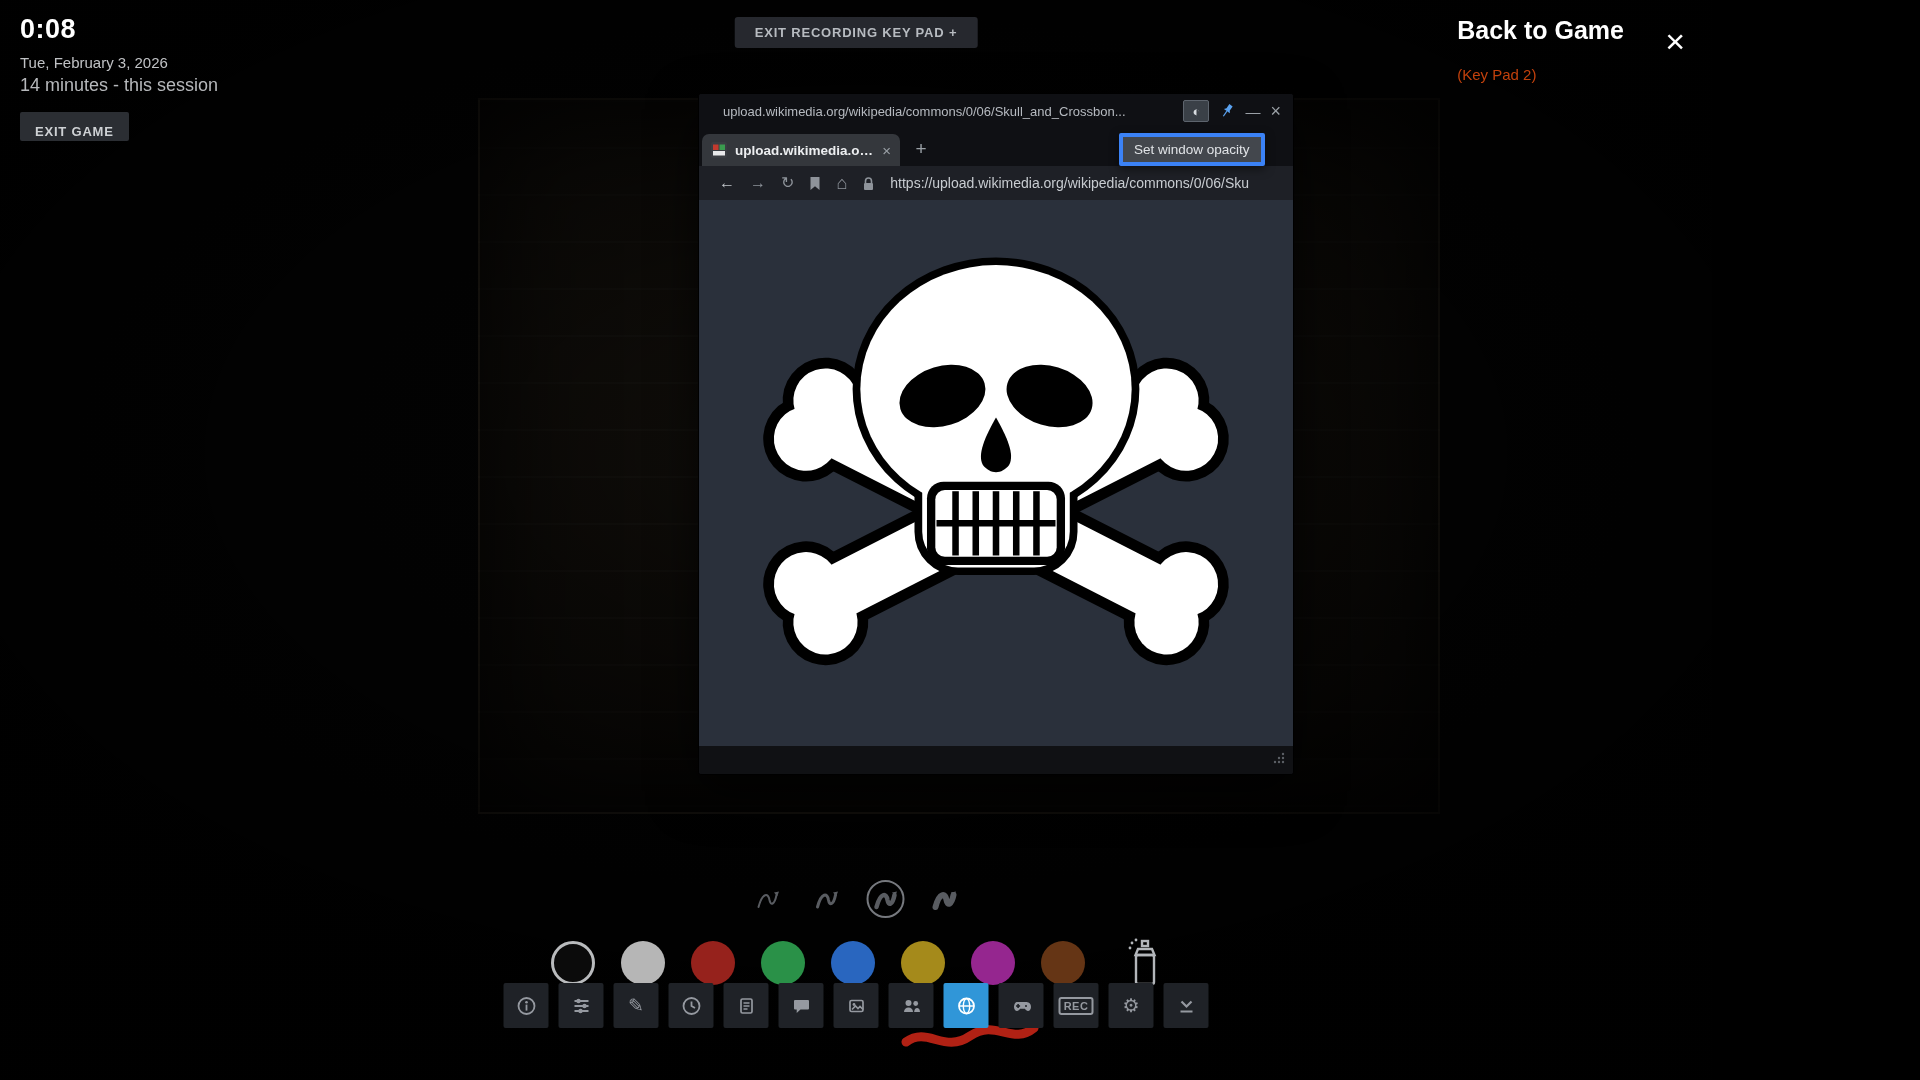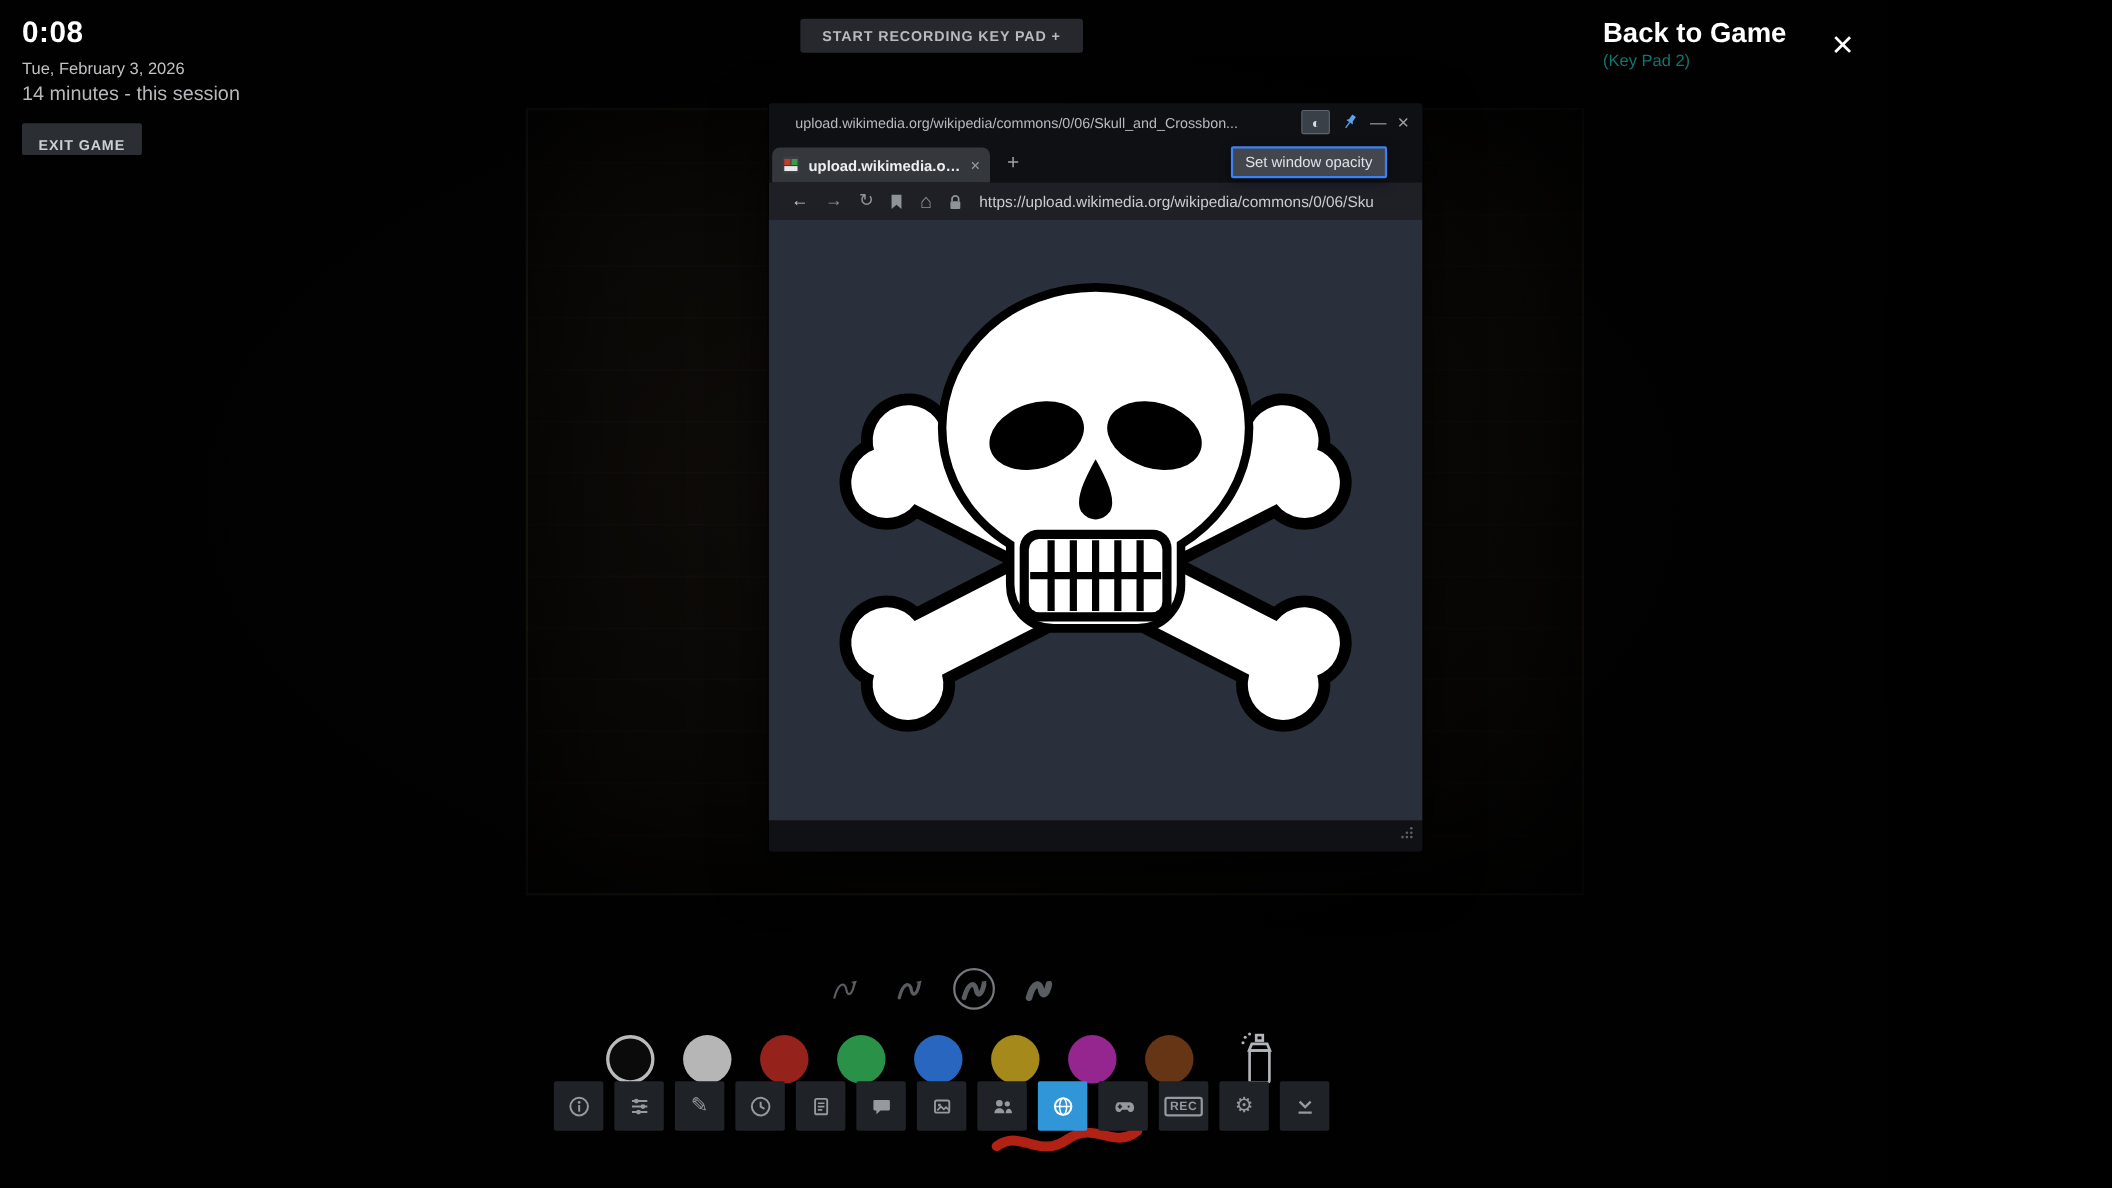--- a/index.html
+++ b/index.html
@@ -21,42 +21,42 @@
   .timer{font-size:27px;font-weight:bold;letter-spacing:.5px}
   .date{margin-top:9px;font-size:15px;color:#c0c2c5}
   .sess{margin-top:4px;font-size:18px;color:#b6b8bb}
   .exit{margin-top:16px;height:29px;padding:12px 15px;background:#2b2e33;border:none;border-radius:2px;
         color:#ced1d4;font-size:13px;font-weight:bold;letter-spacing:.8px;font-family:inherit;cursor:pointer}
   .record{position:absolute;left:50%;top:17px;transform:translateX(-50%);z-index:10;height:31px;padding:0 20px;
         background:#26282e;border:none;border-radius:3px;color:#b7bbc0;font-size:13px;font-weight:bold;
         letter-spacing:.8px;font-family:inherit;cursor:pointer}
   .hud-right{position:absolute;right:88px;top:16px;z-index:10;text-align:left}
   .btg{font-size:25px;font-weight:bold;cursor:pointer}
-  .gname{margin-top:2px;font-size:15px;color:#0f766e}
+  .gname{margin-top:21px;font-size:15px;color:#c2410c}
   .close-overlay{position:absolute;right:27px;top:24px;z-index:10;font-size:34px;line-height:1;color:#fff;cursor:pointer}
 
   
   .bwin{position:absolute;left:698px;top:93px;width:596px;height:682px;z-index:30;display:flex;flex-direction:column;
         background:#121318;border:1px solid #000;border-radius:3px;box-shadow:0 16px 48px rgba(0,0,0,.7)}
   .btitle{height:34px;display:flex;align-items:center;background:#0f1014;border-radius:3px 3px 0 0;padding:0 12px}
   .ttext{flex:1;text-align:left;padding-left:12px;font-size:13px;color:#b6bac0;white-space:nowrap;overflow:hidden;text-overflow:ellipsis}
   .wbtns{display:flex;align-items:center;gap:10px;margin-left:10px}
   .opbtn{width:26px;height:22px;background:#3a4047;border:1px solid #5d646d;border-radius:2px;
          display:flex;align-items:center;justify-content:center;font-size:13px;color:#d8dce1;cursor:pointer}
   .pinbtn{display:flex;align-items:center;cursor:pointer}
   .minbtn,.wclose{color:#9aa0a6;font-size:15px;line-height:1;cursor:pointer}
   .wclose{font-size:18px}
 
   .tabbar{height:38px;background:#0f1014;display:flex;align-items:flex-end;padding-left:3px}
   .tab{height:32px;width:198px;background:#34373c;border-radius:7px 7px 0 0;display:flex;align-items:center;gap:8px;padding:0 9px;cursor:pointer}
   .tlabel{flex:1;font-size:13.5px;font-weight:bold;color:#eceef0;white-space:nowrap;overflow:hidden;text-overflow:ellipsis}
   .tclose{color:#9aa0a6;font-size:15px;cursor:pointer}
   .newtab{width:26px;height:26px;margin:0 0 4px 8px;display:flex;align-items:center;justify-content:center;
           color:#9aa0a6;font-size:19px;cursor:pointer}
-  .tooltip{position:absolute;left:420px;top:39px;z-index:60;background:#43474d;border:2px solid #3b82f6;
+  .tooltip{position:absolute;left:420px;top:39px;z-index:60;background:#43474d;border:4px solid #3b82f6;
            color:#e0e3e6;font-size:13.5px;padding:5px 11px;border-radius:2px;white-space:nowrap;
            box-shadow:0 3px 10px rgba(0,0,0,.5)}
 
   .navbar{height:34px;background:#1e2026;display:flex;align-items:center;gap:15px;padding:0 12px 0 20px}
   .nicon{color:#8e939a;font-size:16px;line-height:1;cursor:pointer;display:flex;align-items:center}
   .nicon.back{color:#c2c6cb}
   .nicon.home{font-size:18px}
   .url{flex:1;font-size:14px;color:#c8ccd1;white-space:nowrap;overflow:hidden;cursor:text}
 
   .content{flex:1;background:#2a303b;display:flex;justify-content:center;overflow:hidden}
@@ -94,21 +94,21 @@
   <div class="board"></div>
   <div class="vignette"></div>
 
   <div class="hud-left">
     <div class="timer">0:08</div>
     <div class="date">Tue, February 3, 2026</div>
     <div class="sess">14 minutes - this session</div>
     <button class="exit">EXIT GAME</button>
   </div>
 
-  <button class="record">START RECORDING KEY PAD +</button>
+  <button class="record">EXIT RECORDING KEY PAD +</button>
 
   <div class="hud-right">
     <div class="btg">Back to Game</div>
     <div class="gname">(Key Pad 2)</div>
   </div>
   <div class="close-overlay">×</div>
 
   <div class="bwin">
     <div class="btitle">
       <span class="ttext">upload.wikimedia.org/wikipedia/commons/0/06/Skull_and_Crossbon...</span>

